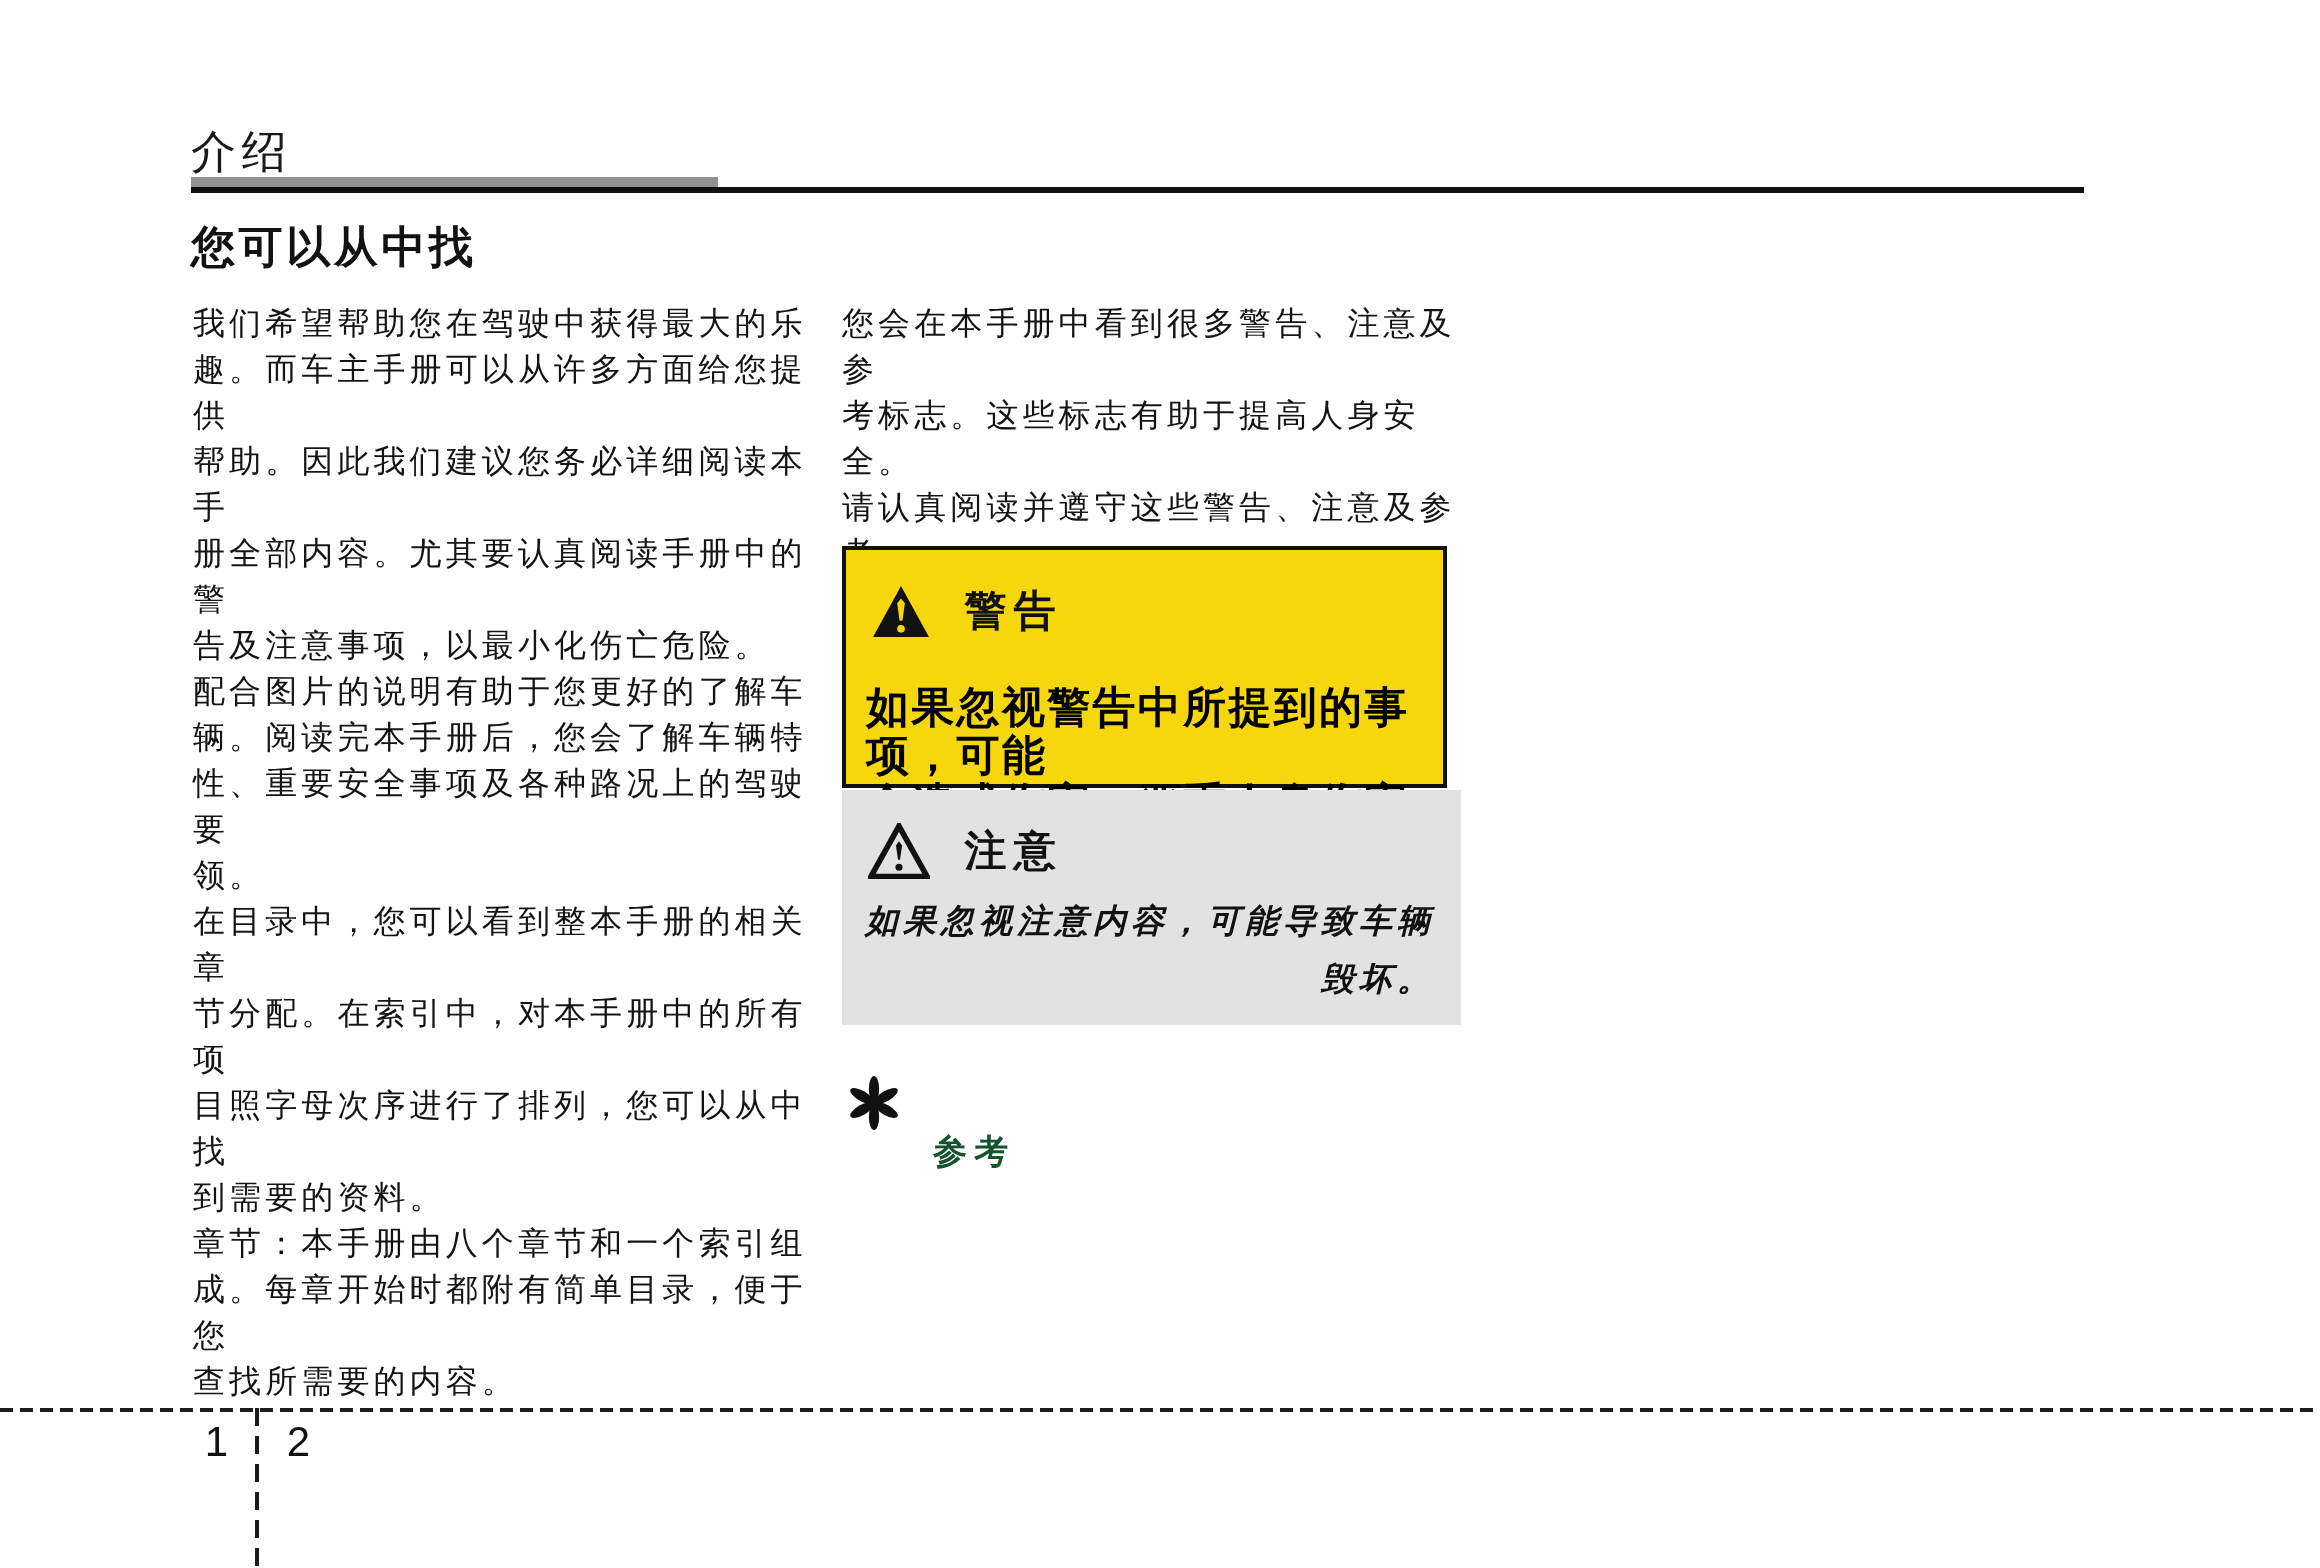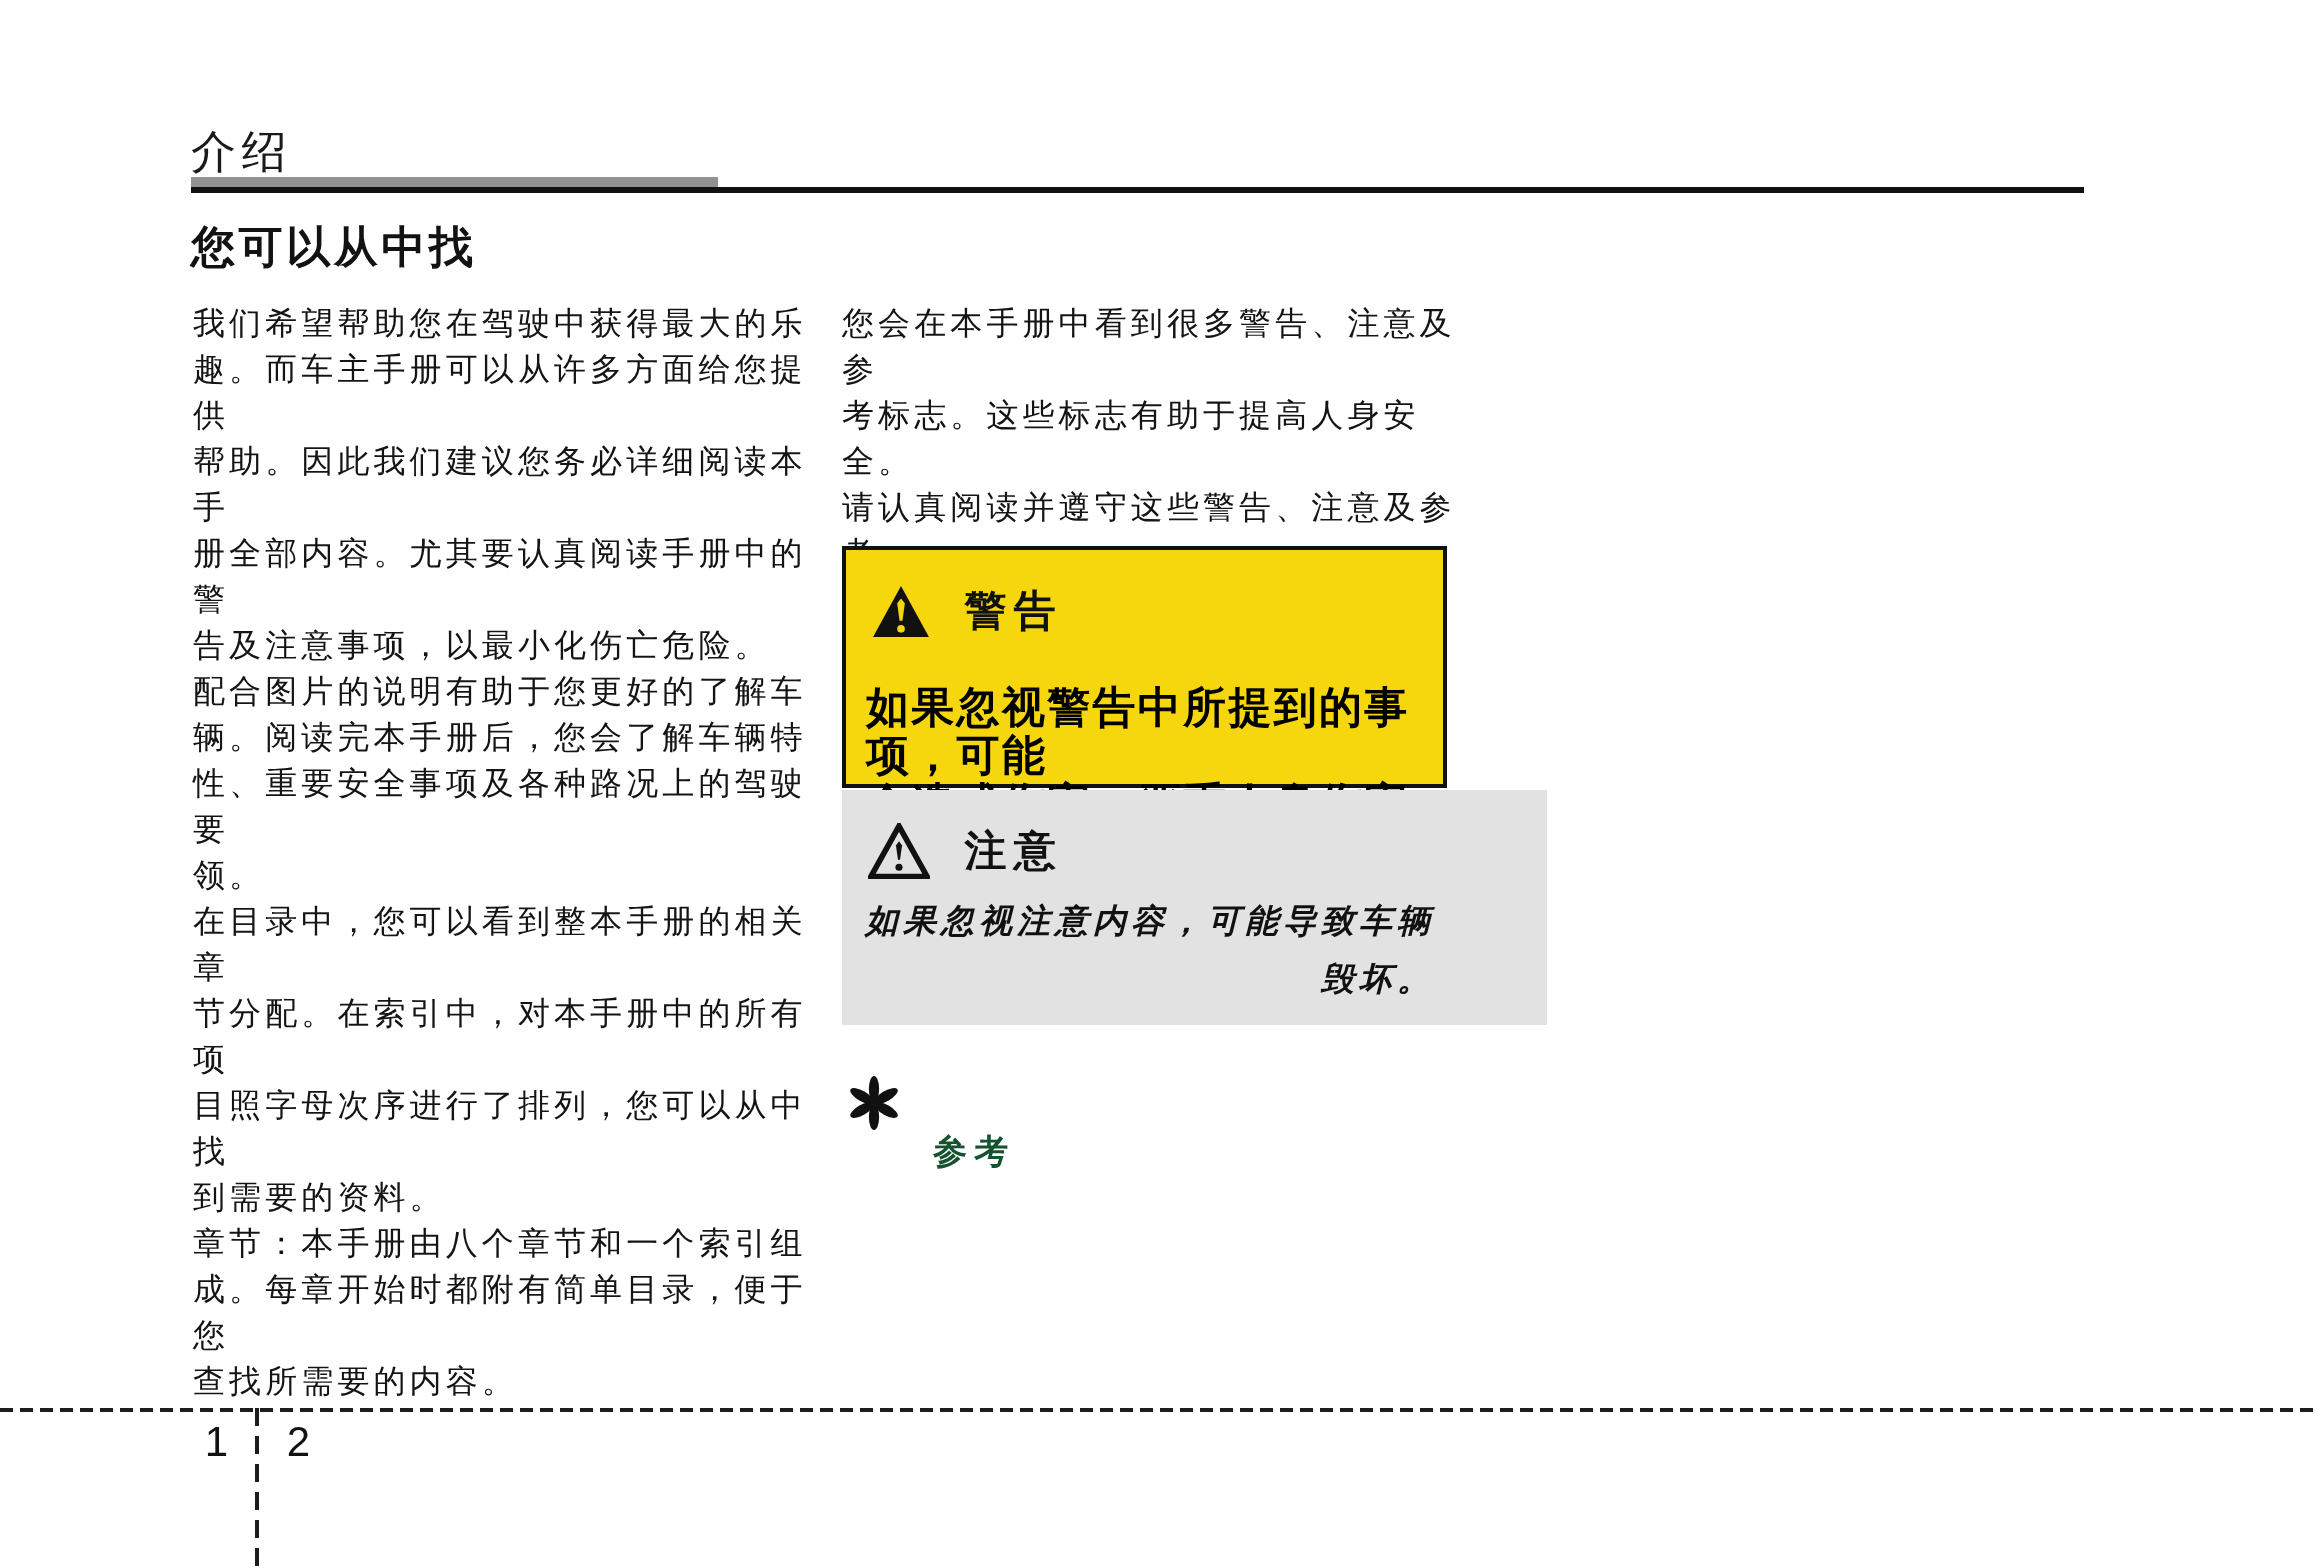--- a/index.html
+++ b/index.html
@@ -39,21 +39,21 @@
   }
   .box-head{position:absolute;left:25.5px;top:33px;display:flex;align-items:center;}
   .box-head .ttl{font-size:42px;font-weight:700;letter-spacing:7.3px;margin-left:35px;color:#111;}
   .warning-body{
     position:absolute;left:20px;top:105px;width:559px;
     font-size:43px;font-weight:700;line-height:48px;letter-spacing:2.3px;
     white-space:pre-line;color:#000000;margin-top:28px;
   }
   
   .caution-box{
-    left:842px;top:790px;width:705px;height:235px;
+    left:842px;top:790px;width:619px;height:235px;
     background:#E2E2E2;
   }
   .caution-body{
     position:absolute;left:20px;top:102px;width:573px;
     font-size:33px;font-weight:600;font-style:italic;line-height:58px;letter-spacing:5px;
     white-space:pre-line;color:#111;text-align:right;
   }
   
   .ref-icon{left:846px;top:1075px;width:56px;height:56px;}
   .ref-title{left:933px;top:1129px;font-size:34px;font-weight:700;letter-spacing:7.3px;color:#14532d;}

